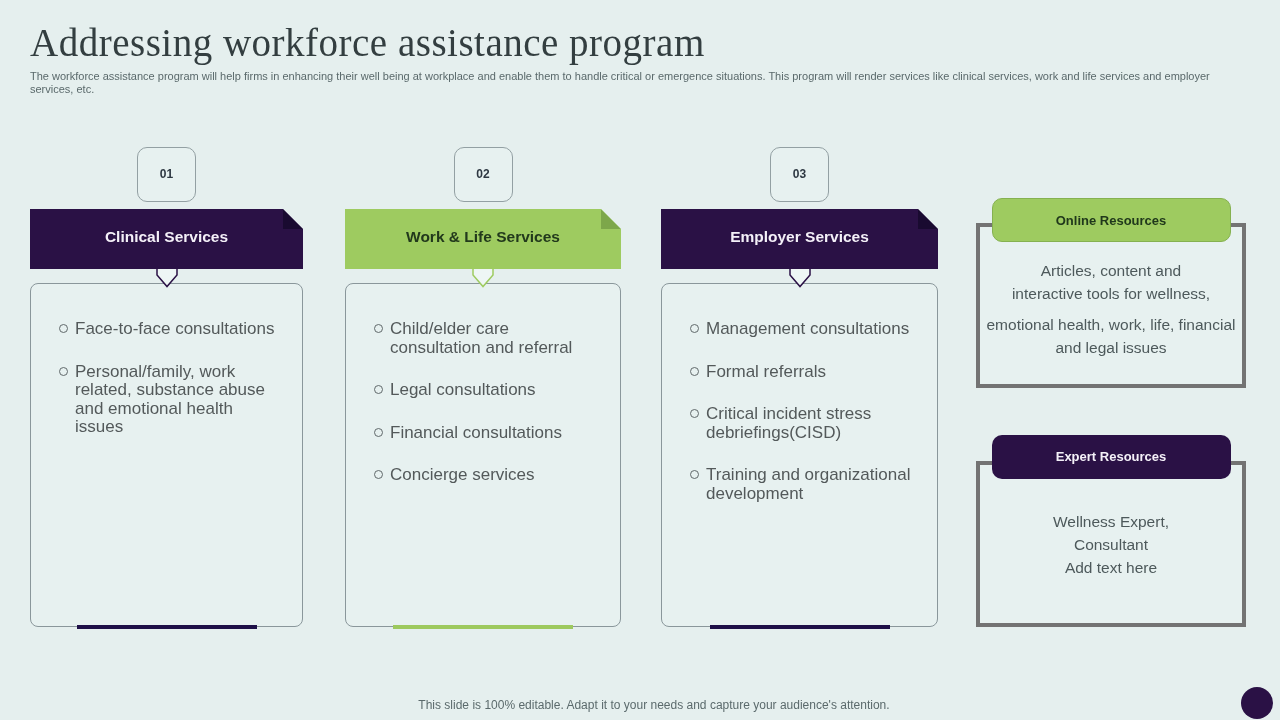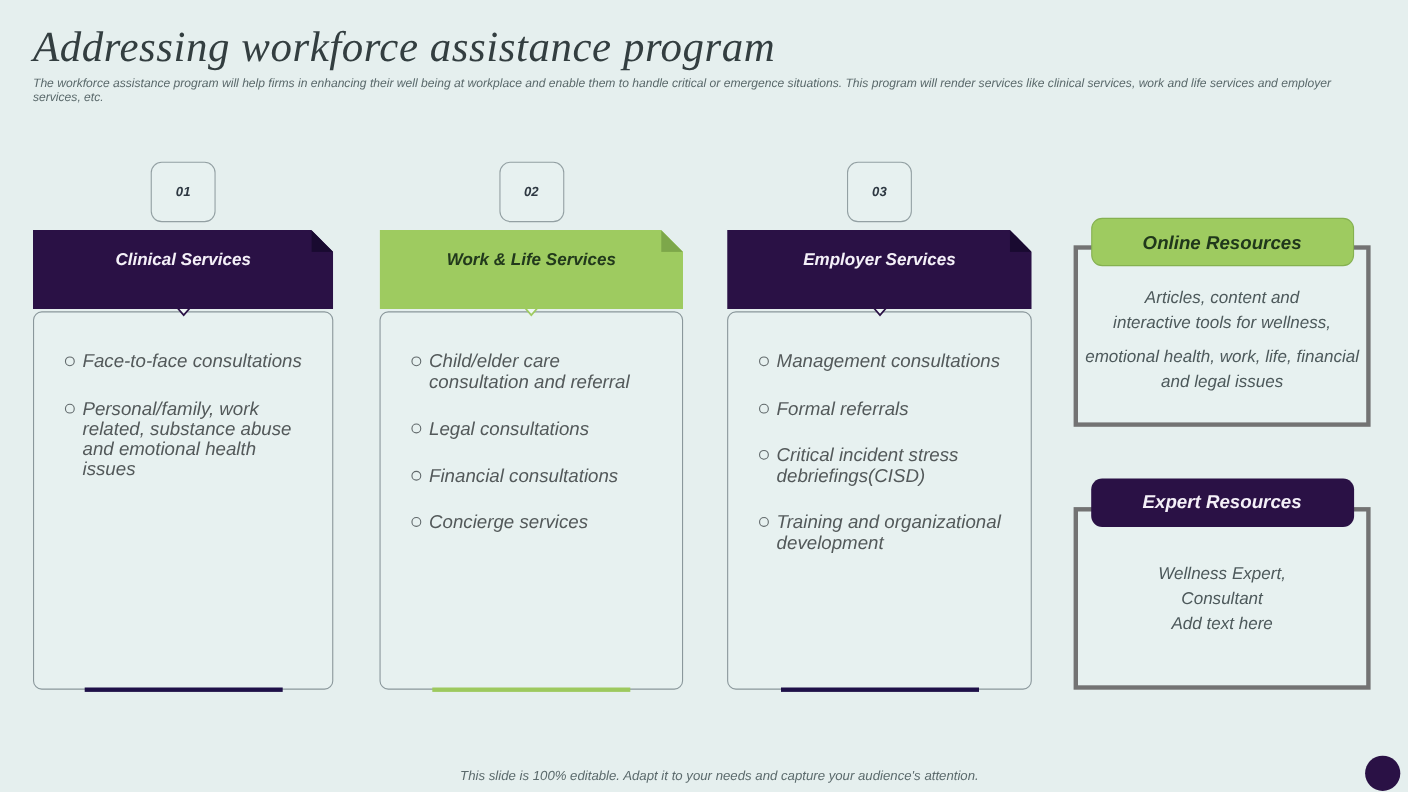--- a/index.html
+++ b/index.html
@@ -2,21 +2,20 @@
 <html><head>
 <meta charset="utf-8">
 <style>
   html,body { margin:0; padding:0; }
   .slide {
     position: relative;
     width: 1280px; height: 720px;
     background: #e5efee;
     font-family: "Liberation Sans", sans-serif;
     overflow: hidden;
-    font-style: italic;
   }
   .title {
     position: absolute; left: 30px; top: 20px;
     font-family: "Liberation Serif", serif;
     font-size: 39px; font-weight: 400;
     color: #333e40; letter-spacing: 0.5px;
   }
   .subtitle {
     position: absolute; left: 30px; top: 70px; width: 1225px;
     font-size: 11px; line-height: 13px; color: #5a696b;
@@ -27,21 +26,21 @@
   .col-2 { left: 345px; width: 276px; }
   .col-3 { left: 661px; width: 277px; }
   .badge {
     width: 57px; height: 53px; margin: 0 auto;
     border: 1px solid #93a0a3; border-radius: 10px;
     line-height: 53px; text-align: center;
     font-size: 12px; font-weight: bold; color: #2e3842;
     background: #e7f1f0;
   }
   .bar {
-    position: relative; z-index: 3; margin-top: 7px; height: 72px;
+    position: relative; z-index: 3; margin-top: 7px; height: 60px;
     line-height: 56px; text-align: center;
     font-size: 15.5px; font-weight: bold;
     clip-path: polygon(0 0, calc(100% - 20px) 0, 100% 20px, 100% 100%, 0 100%);
   }
   .bar.purple { background: #2a1145; color: #f4f0f8; }
   .bar.green  { background: #9ecb60; color: #22391c; }
   .fold {
     position: absolute; top: 0; right: 0; width: 20px; height: 20px;
     clip-path: polygon(0 0, 100% 100%, 0 100%);
   }
@@ -72,21 +71,21 @@
   .accent.purple { background: #1e1048; }
   .accent.green  { background: #9dc95e; }
   
   .res-col { position: absolute; left: 976px; width: 270px; }
   .res-card { position: absolute; left: 0; width: 270px; }
   .res-card.online  { top: 198px; height: 190px; }
   .res-card.offline { top: 435px; height: 192px; }
   .pill {
     position: relative; z-index: 2; width: 239px; height: 44px; margin: 0 auto;
     border-radius: 10px; line-height: 44px; text-align: center;
-    font-size: 17px; font-weight: bold;
+    font-size: 13px; font-weight: bold;
   }
   .pill.green  { background: #9ecb60; color: #20381b; border: 1px solid #85b150; box-sizing: border-box; }
   .pill.purple { background: #2a1145; color: #f4f0f8; }
   .res-box {
     position: absolute; z-index: 1; left: 0; right: 0;
     border: 4px solid #737373; background: #e7f1f0;
     text-align: center; color: #4d595b;
     font-size: 15.5px; line-height: 23px;
     box-sizing: border-box;
   }

